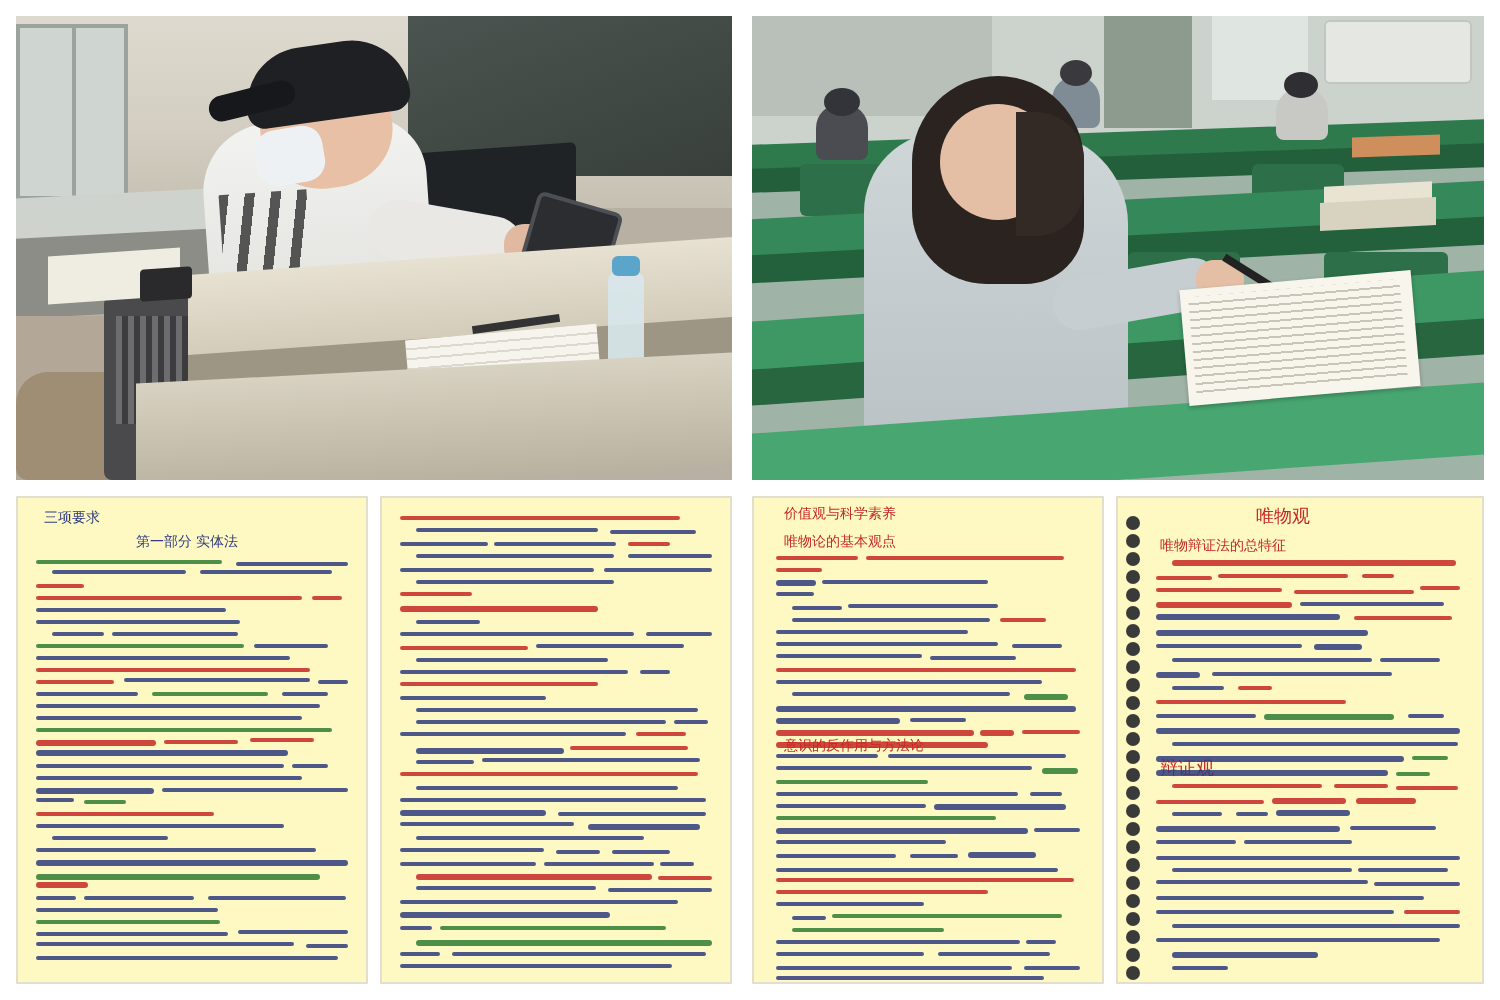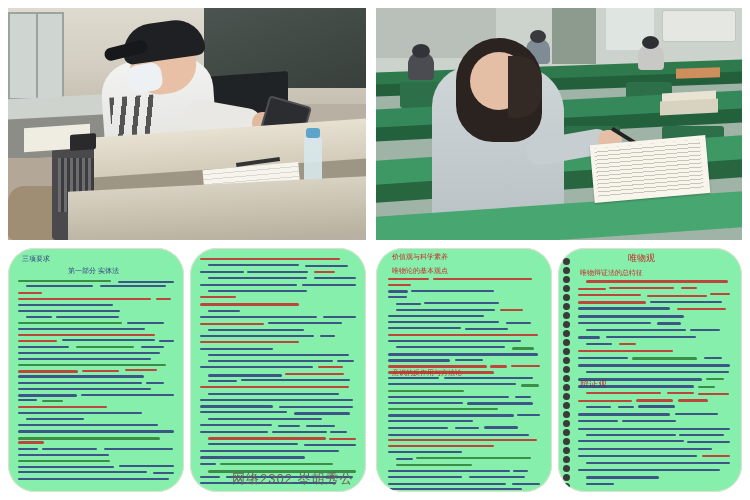--- a/index.html
+++ b/index.html
@@ -95,21 +95,21 @@
   .tr .gPen{position:absolute;left:234px;top:126px;width:28px;height:4px;background:#222;transform:rotate(32deg);}
   .tr .nb{position:absolute;left:216px;top:132px;width:116px;height:58px;background:#f7f5ec;transform:rotate(-5deg);box-shadow:0 1px 2px rgba(0,0,0,.25);}
   .tr .nbLines{position:absolute;left:220px;top:136px;width:106px;height:50px;
       background:repeating-linear-gradient(180deg,transparent 0 3px,#b9b5a6 3px 4px);transform:rotate(-5deg);opacity:.75;}
   .tr .bottle2{position:absolute;left:130px;top:54px;width:13px;height:42px;background:#dce9ec;border-radius:3px;opacity:.9;}
   .tr .bk1{position:absolute;left:284px;top:92px;width:58px;height:14px;background:#d8d2c0;transform:skewY(-3deg);}
   .tr .bk2{position:absolute;left:286px;top:84px;width:54px;height:10px;background:#e8e3d2;transform:skewY(-3deg);}
   .tr .bk3{position:absolute;left:300px;top:60px;width:44px;height:10px;background:#cf8f5c;transform:skewY(-2deg);}
 
   
-  .note{background:#86efac;box-shadow:0 0 0 1px #e2ded0 inset;border-radius:27px;}
+  .note{background:#fef9c3;box-shadow:0 0 0 1px #e2ded0 inset;}
   .note .hole{position:absolute;left:5px;width:7px;height:7px;border-radius:50%;background:#3a3a3a;}
 
   .nl1{left:8px;top:248px;width:176px;height:244px;}
   .nl2{left:190px;top:248px;width:176px;height:244px;}
   .nl3{left:376px;top:248px;width:176px;height:244px;}
   .nl4{left:558px;top:248px;width:184px;height:244px;}
   
   .ln{position:absolute;height:3px;border-radius:2px;opacity:.85;}
   .ink{background:#2f3c7e;}
   .red{background:#c62828;}
@@ -478,14 +478,13 @@
         <div class="hole" style="top: 181px;"></div>
         <div class="hole" style="top: 190px;"></div>
         <div class="hole" style="top: 199px;"></div>
         <div class="hole" style="top: 208px;"></div>
         <div class="hole" style="top: 217px;"></div>
         <div class="hole" style="top: 226px;"></div>
         <div class="hole" style="top: 235px;"></div>
       </div>
   </div>
 
-  <div class="caption capL">网络2302  岑胡秀公</div>
 </div>
 
 </body></html>

